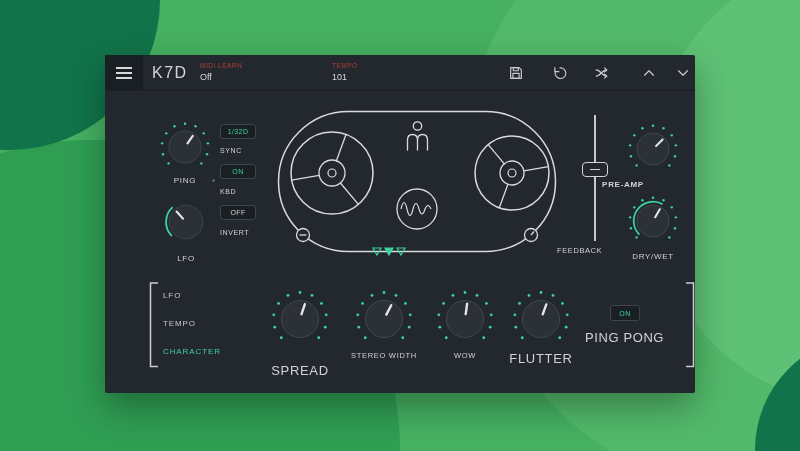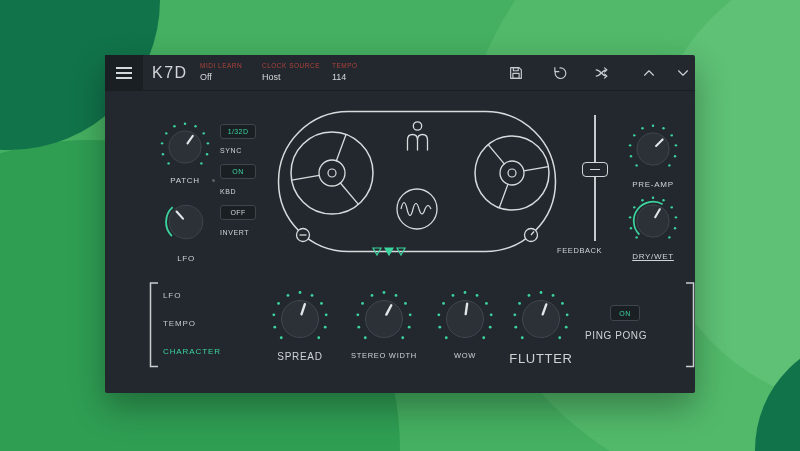--- a/index.html
+++ b/index.html
@@ -124,27 +124,23 @@
       <i></i>
         <i></i>
         <i></i>
     </div>
     <div class="logo">K7D</div>
 
     <div class="tb-field" id="f0">
       <div class="lab">MIDI LEARN</div>
       <div class="val">Off</div>
     </div>
-    <div class="tb-field" id="f1">
-      <div class="lab">CLOCK SOURCE</div>
-      <div class="val">Host</div>
-    </div>
     <div class="tb-field" id="f2">
       <div class="lab">TEMPO</div>
-      <div class="val">114</div>
+      <div class="val">101</div>
     </div>
 
     <div class="tb-icon" id="ic-save">
       <svg viewBox="0 0 18 18">
           <path d="M3 3 h9.5 L15 5.5 V15 H3 Z"></path>
           <rect x="6" y="3" width="5.5" height="3.5"></rect>
           <rect x="5.5" y="9.5" width="7" height="5.5"></rect>
         </svg>
     </div>
     <div class="tb-icon" id="ic-undo">
@@ -183,21 +179,21 @@
         <circle cx="32.00" cy="5.50" r="1.4" fill="#3bd49e"></circle>
         <circle cx="44.03" cy="8.39" r="1.4" fill="#3bd49e"></circle>
         <circle cx="53.44" cy="16.42" r="1.4" fill="#3bd49e"></circle>
         <circle cx="58.17" cy="27.85" r="1.4" fill="#3bd49e"></circle>
         <circle cx="57.20" cy="40.19" r="1.4" fill="#3bd49e"></circle>
         <circle cx="50.74" cy="50.74" r="1.4" fill="#3bd49e"></circle>
         <circle cx="32" cy="32" r="18.5" fill="#2b3137" stroke="#41474e" stroke-width="1"></circle>
         <line x1="34.87" y1="27.90" x2="40.89" y2="19.30" stroke="#e3e6e8" stroke-width="2.4" stroke-linecap="round"></line>
       </svg>
     </div>
-  <div class="ctl-label" style="left:52px;top:121px;width:56px;">PATCH</div>
+  <div class="ctl-label" style="left:52px;top:121px;width:56px;">PING</div>
   <div class="dot"></div>
 
   <div class="pill on" style="left:115px;top:69px;">1/32D</div>
   <div class="sub-label" style="left:115px;top:92px;width:36px;">SYNC</div>
 
   <div class="pill on" style="left:115px;top:109px;">ON</div>
   <div class="sub-label" style="left:115px;top:133px;width:36px;">KBD</div>
 
   <div class="pill off" style="left:115px;top:150px;">OFF</div>
   <div class="sub-label" style="left:115px;top:174px;width:36px;">INVERT</div>
@@ -276,41 +272,41 @@
         <circle cx="32.00" cy="5.50" r="1.4" fill="#3bd49e"></circle>
         <circle cx="44.03" cy="8.39" r="1.4" fill="#3bd49e"></circle>
         <circle cx="53.44" cy="16.42" r="1.4" fill="#3bd49e"></circle>
         <circle cx="58.17" cy="27.85" r="1.4" fill="#3bd49e"></circle>
         <circle cx="57.20" cy="40.19" r="1.4" fill="#3bd49e"></circle>
         <circle cx="50.74" cy="50.74" r="1.4" fill="#3bd49e"></circle>
         <circle cx="32" cy="32" r="18.5" fill="#2b3137" stroke="#41474e" stroke-width="1"></circle>
         <line x1="35.54" y1="28.46" x2="42.96" y2="21.04" stroke="#e3e6e8" stroke-width="2.4" stroke-linecap="round"></line>
       </svg>
     </div>
-  <div class="ctl-label" style="left:520px;top:125px;width:56px;">PRE-AMP</div>
+  <div class="ctl-label" style="left:490px;top:125px;width:56px;font-weight:bold;">PRE-AMP</div>
 
   <div class="knob k56" style="left:520px;top:138px;">
       <svg viewBox="0 0 64 64">
         <circle cx="13.26" cy="50.74" r="1.4" fill="#3bd49e"></circle>
         <circle cx="6.80" cy="40.19" r="1.4" fill="#3bd49e"></circle>
         <circle cx="5.83" cy="27.85" r="1.4" fill="#3bd49e"></circle>
         <circle cx="10.56" cy="16.42" r="1.4" fill="#3bd49e"></circle>
         <circle cx="19.97" cy="8.39" r="1.4" fill="#3bd49e"></circle>
         <circle cx="32.00" cy="5.50" r="1.4" fill="#3bd49e"></circle>
         <circle cx="44.03" cy="8.39" r="1.4" fill="#3bd49e"></circle>
         <circle cx="53.44" cy="16.42" r="1.4" fill="#3bd49e"></circle>
         <circle cx="58.17" cy="27.85" r="1.4" fill="#3bd49e"></circle>
         <circle cx="57.20" cy="40.19" r="1.4" fill="#3bd49e"></circle>
         <circle cx="50.74" cy="50.74" r="1.4" fill="#3bd49e"></circle>
         <circle cx="32" cy="32" r="18.5" fill="#2b3137" stroke="#41474e" stroke-width="1"></circle>
         <path d="M16.44 47.56 A22 22 0 0 1 43.00 12.95" fill="none" stroke="#3bd49e" stroke-width="2"></path>
         <line x1="34.50" y1="27.67" x2="39.75" y2="18.58" stroke="#e3e6e8" stroke-width="2.4" stroke-linecap="round"></line>
       </svg>
     </div>
-  <div class="ctl-label" style="left:520px;top:197px;width:56px;text-decoration:underline;">DRY/WET</div>
+  <div class="ctl-label" style="left:520px;top:197px;width:56px;">DRY/WET</div>
 
   <div class="bracket" id="br-l">
     <svg viewBox="0 0 10 86">
         <path d="M9 1 H1.5 V84.5 H9"></path>
       </svg>
   </div>
   <div class="bracket" id="br-r">
     <svg viewBox="0 0 10 86">
         <path d="M1 1 H8.5 V84.5 H1"></path>
       </svg>
@@ -330,21 +326,21 @@
         <circle cx="32.00" cy="5.50" r="1.4" fill="#3bd49e"></circle>
         <circle cx="44.03" cy="8.39" r="1.4" fill="#3bd49e"></circle>
         <circle cx="53.44" cy="16.42" r="1.4" fill="#3bd49e"></circle>
         <circle cx="58.17" cy="27.85" r="1.4" fill="#3bd49e"></circle>
         <circle cx="57.20" cy="40.19" r="1.4" fill="#3bd49e"></circle>
         <circle cx="50.74" cy="50.74" r="1.4" fill="#3bd49e"></circle>
         <circle cx="32" cy="32" r="18.5" fill="#2b3137" stroke="#41474e" stroke-width="1"></circle>
         <line x1="33.55" y1="27.24" x2="36.79" y2="17.26" stroke="#e3e6e8" stroke-width="2.4" stroke-linecap="round"></line>
       </svg>
     </div>
-  <div class="ctl-label" style="left:155px;top:296px;width:80px;font-size:10px;">SPREAD</div>
+  <div class="ctl-label" style="left:155px;top:308px;width:80px;font-size:13px;">SPREAD</div>
 
   <div class="knob k64" style="left:247px;top:232px;">
       <svg viewBox="0 0 64 64">
         <circle cx="13.26" cy="50.74" r="1.4" fill="#3bd49e"></circle>
         <circle cx="6.80" cy="40.19" r="1.4" fill="#3bd49e"></circle>
         <circle cx="5.83" cy="27.85" r="1.4" fill="#3bd49e"></circle>
         <circle cx="10.56" cy="16.42" r="1.4" fill="#3bd49e"></circle>
         <circle cx="19.97" cy="8.39" r="1.4" fill="#3bd49e"></circle>
         <circle cx="32.00" cy="5.50" r="1.4" fill="#3bd49e"></circle>
         <circle cx="44.03" cy="8.39" r="1.4" fill="#3bd49e"></circle>
@@ -390,15 +386,15 @@
         <circle cx="58.17" cy="27.85" r="1.4" fill="#3bd49e"></circle>
         <circle cx="57.20" cy="40.19" r="1.4" fill="#3bd49e"></circle>
         <circle cx="50.74" cy="50.74" r="1.4" fill="#3bd49e"></circle>
         <circle cx="32" cy="32" r="18.5" fill="#2b3137" stroke="#41474e" stroke-width="1"></circle>
         <line x1="33.71" y1="27.30" x2="37.30" y2="17.43" stroke="#e3e6e8" stroke-width="2.4" stroke-linecap="round"></line>
       </svg>
     </div>
   <div class="ctl-label" style="left:396px;top:296px;width:80px;font-size:13px;">FLUTTER</div>
 
   <div class="pill on" style="left:505px;top:250px;width:30px;height:16px;">ON</div>
-  <div class="sub-label" style="left:480px;top:275px;width:80px;font-size:10px;">PING PONG</div>
+  <div class="sub-label" style="left:480px;top:275px;width:80px;font-size:13px;">PING PONG</div>
 
 </div>
 
 </body></html>

